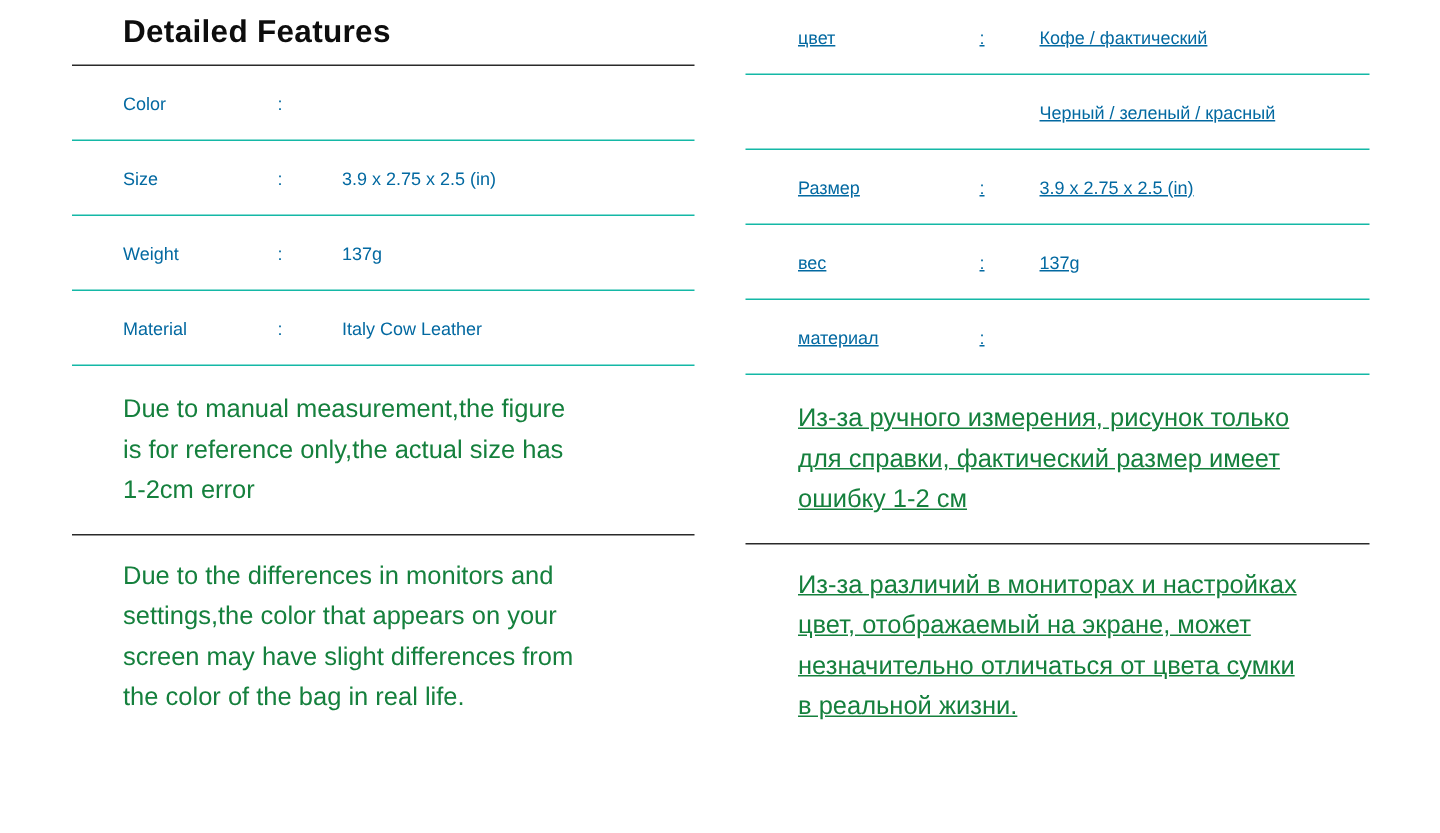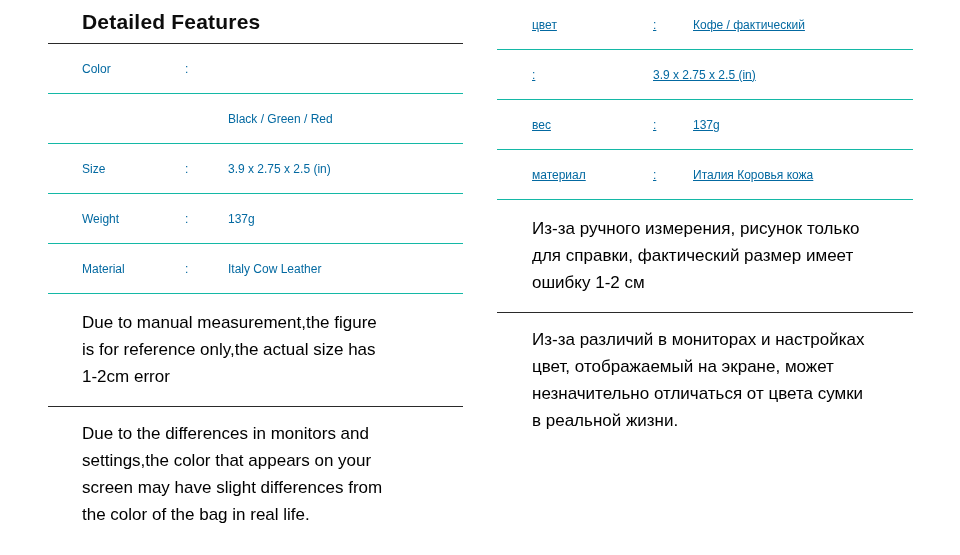--- a/index.html
+++ b/index.html
@@ -61,49 +61,44 @@
     text-decoration: underline;
   }
   .row .label { white-space: nowrap; }
   .row .colon { white-space: nowrap; }
   .row .value { white-space: nowrap; overflow: visible; }
   .note {
     margin: 0;
     padding: 15px 0 16px 34px;
     font-size: 17px;
     line-height: 27px;
-    color: #000000;
+    color: #15803d;
     white-space: pre-line;
   }
-  .col-ru .note { padding-left: 35px; }
+  .col-ru .note { padding-left: 35px; text-decoration: underline; }
   .note-first {
     border-bottom: 1px solid #2a2a2a;
   }
   .note-second {
     padding-top: 13px;
   }
 </style>
 </head>
 <body>
 
 <div class="sheet">
 
   <section class="col col-en">
     <div class="title-wrap">
       <h2 class="title">Detailed Features</h2>
     </div>
 
     <div class="row">
       <span class="label">Color</span>
       <span class="colon">:</span>
-    </div>
-    <div class="row">
-      <span class="label"></span>
-      <span class="colon"></span>
-      <span class="value">Black / Green / Red</span>
     </div>
     <div class="row">
       <span class="label">Size</span>
       <span class="colon">:</span>
       <span class="value">3.9 x 2.75 x 2.5  (in)</span>
     </div>
     <div class="row">
       <span class="label">Weight</span>
       <span class="colon">:</span>
       <span class="value">137g</span>
@@ -124,32 +119,37 @@
   </section>
 
   <section class="col col-ru">
 
     <div class="row">
       <span class="label">цвет</span>
       <span class="colon">:</span>
       <span class="value">Кофе / фактический</span>
     </div>
     <div class="row">
+      <span class="label"></span>
+      <span class="colon"></span>
+      <span class="value">Черный / зеленый / красный</span>
+    </div>
+    <div class="row">
+      <span class="label">Размер</span>
       <span class="colon">:</span>
       <span class="value">3.9 x 2.75 x 2.5  (in)</span>
     </div>
     <div class="row">
       <span class="label">вес</span>
       <span class="colon">:</span>
       <span class="value">137g</span>
     </div>
     <div class="row">
       <span class="label">материал</span>
       <span class="colon">:</span>
-      <span class="value">Италия Коровья кожа</span>
     </div>
 
     <p class="note note-first">Из-за ручного измерения, рисунок только
 для справки, фактический размер имеет
 ошибку 1-2 см</p>
     <p class="note note-second">Из-за различий в мониторах и настройках
 цвет, отображаемый на экране, может
 незначительно отличаться от цвета сумки
 в реальной жизни.</p>
   </section>

